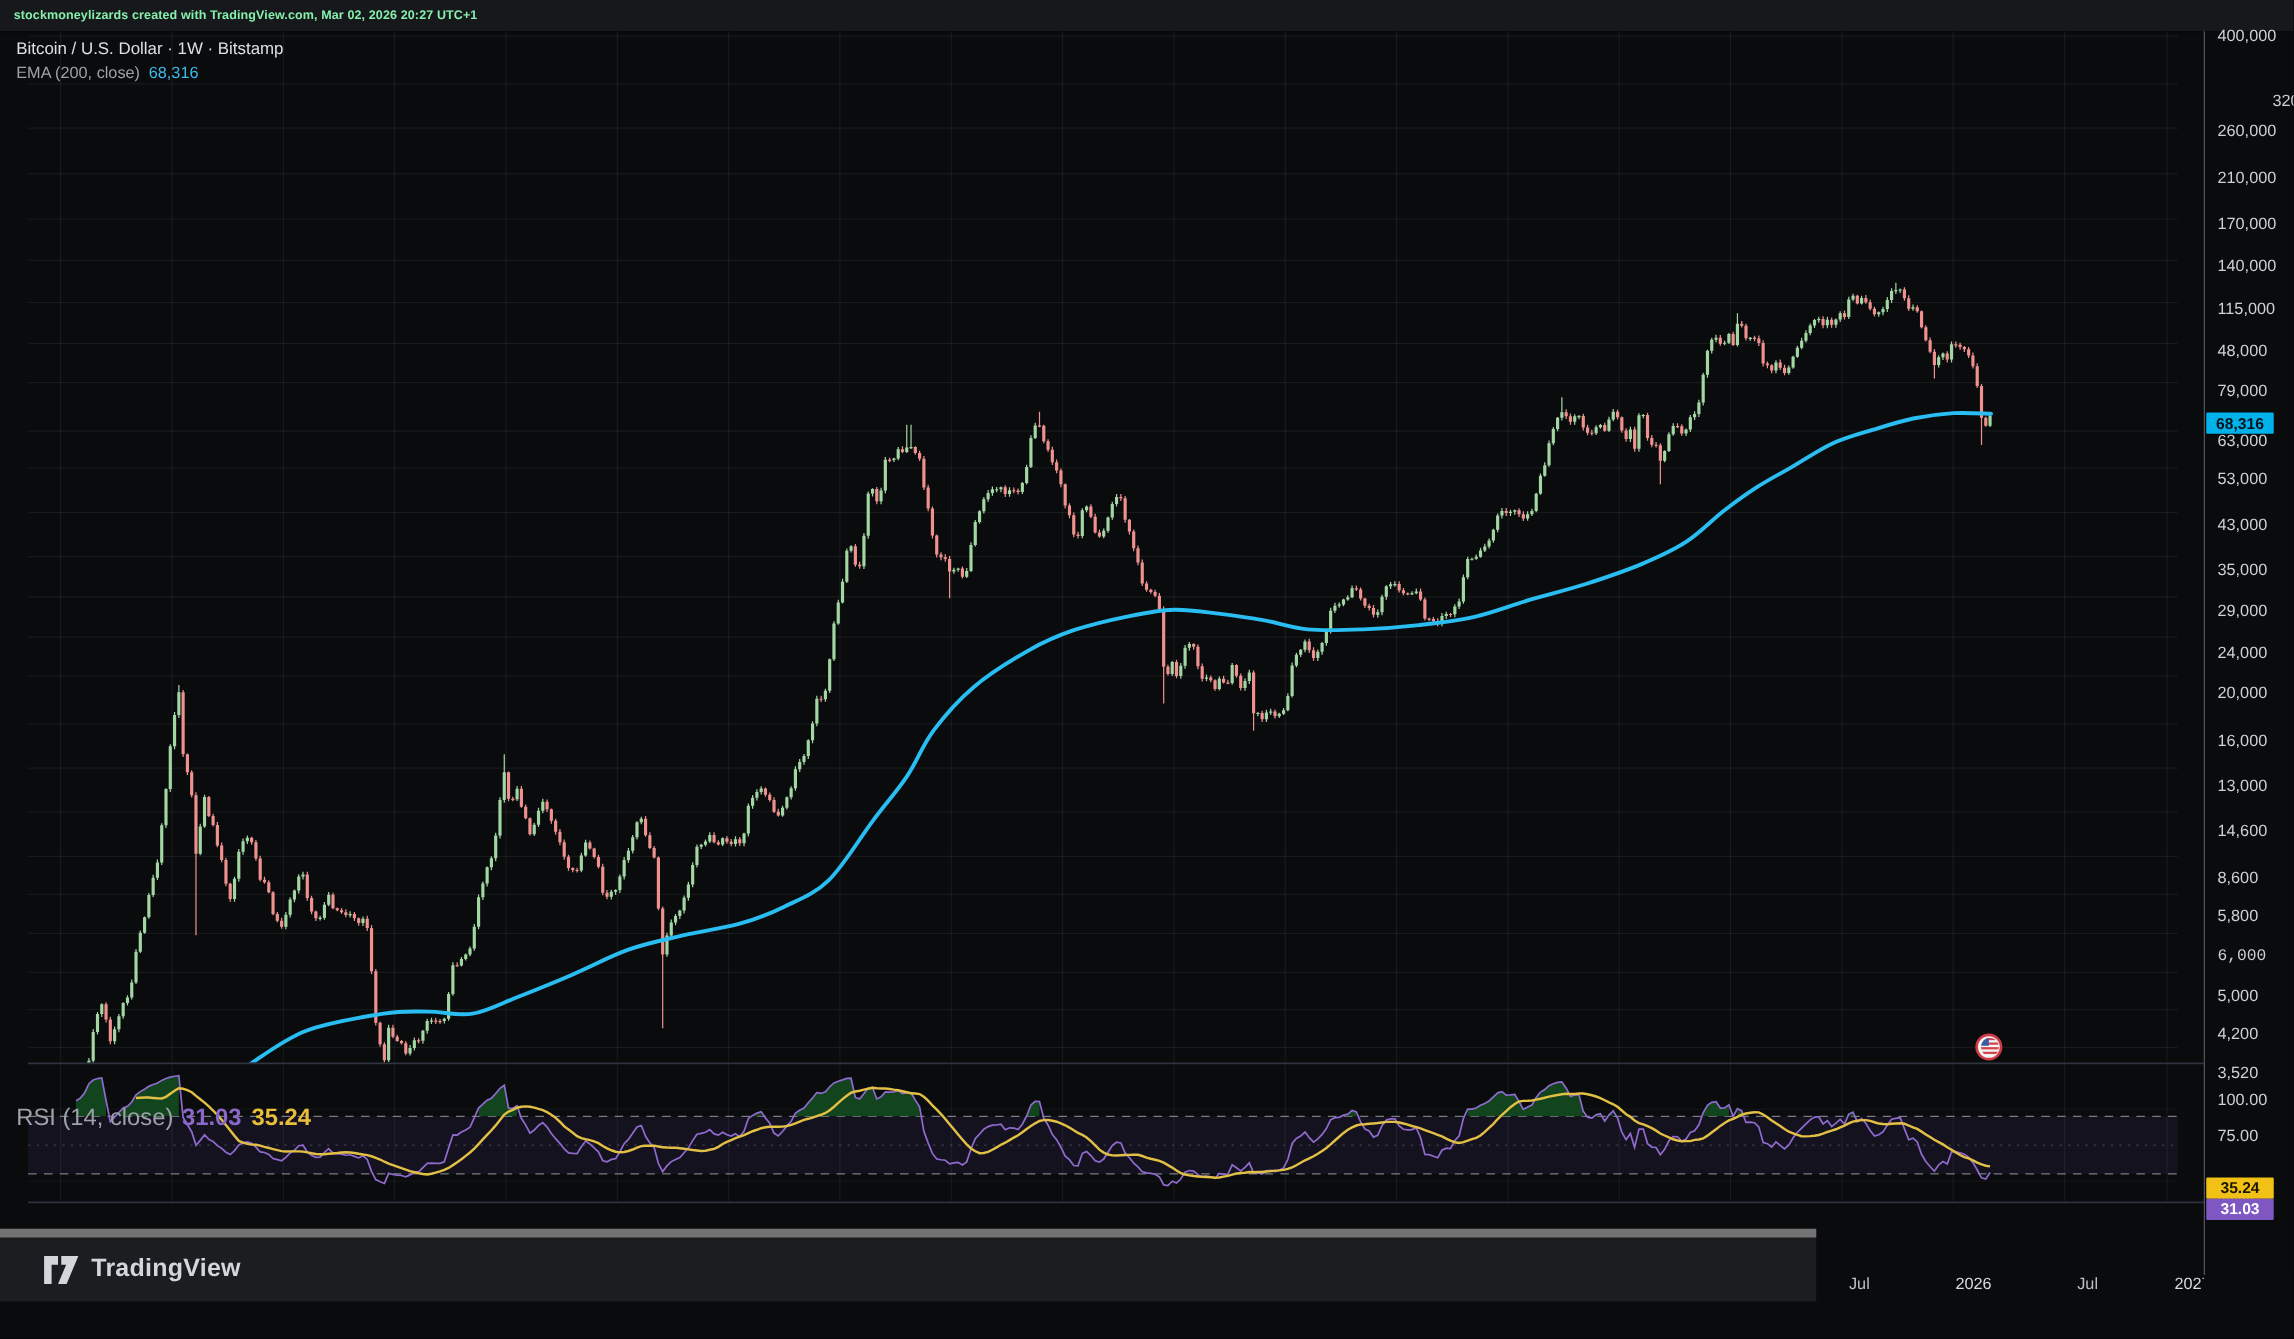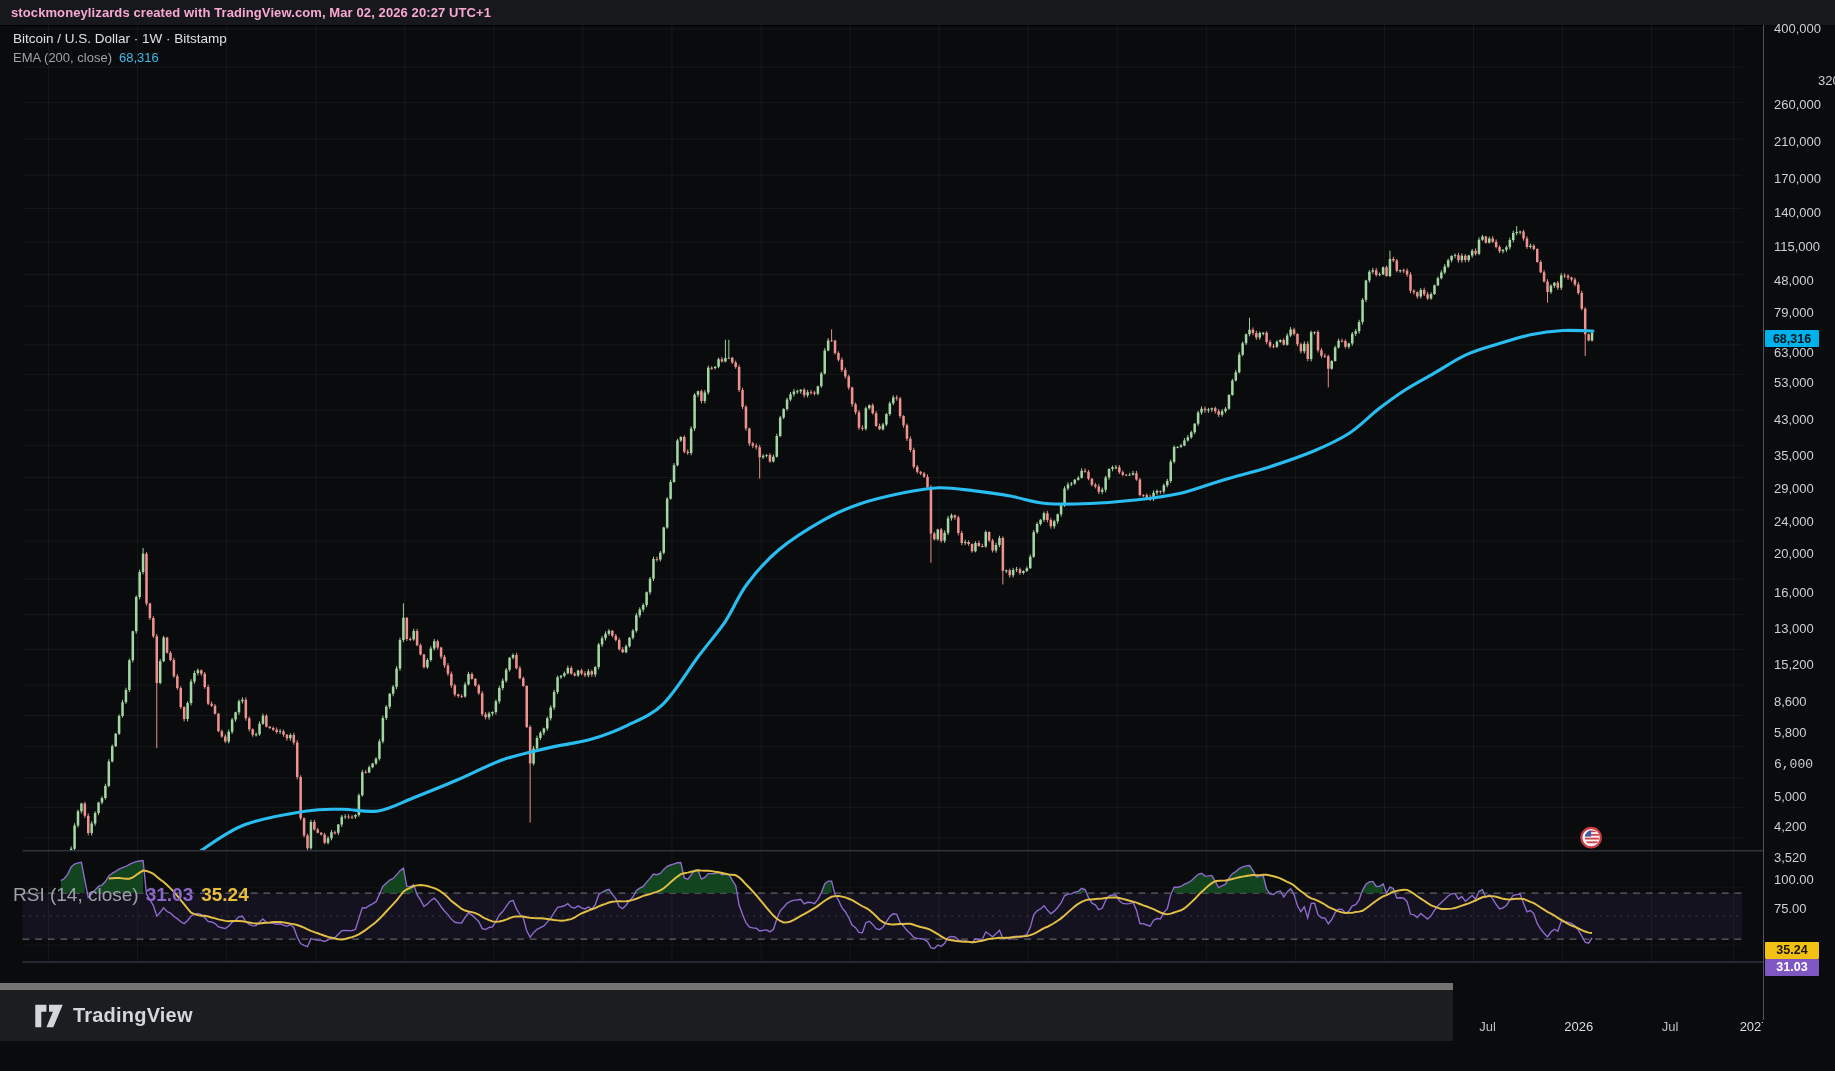--- a/index.html
+++ b/index.html
@@ -1,20 +1,20 @@
 <!DOCTYPE html>
 <html><head>
 <meta charset="utf-8">
 <style>
   html,body{margin:0;padding:0;background:#000;}
   #app{position:relative;width:1835px;height:1071px;background:#0a0b0d;overflow:hidden;
        font-family:"Liberation Sans",sans-serif;-webkit-font-smoothing:antialiased;}
   .topbar{position:absolute;left:0;top:0;width:1835px;height:25px;background:#17181b;
           border-bottom:1px solid #000;display:flex;align-items:center;}
-  .topbar span{color:#f9a8d4;font-size:13px;font-weight:700;margin-left:11px;letter-spacing:.1px;}
+  .topbar span{color:#86efac;font-size:10px;font-weight:700;margin-left:11px;letter-spacing:.1px;}
   #chart-svg{position:absolute;left:0;top:25px;}
   .legend{position:absolute;left:13px;top:31px;z-index:5;}
   .legend .l1{color:#dde0e3;font-size:13.5px;font-weight:500;}
   .legend .l2{margin-top:4px;font-size:13px;color:#9da1a8;}
   .legend .l2 .val{color:#3eb9ea;margin-left:7px;}
   .rsi-legend{position:absolute;left:13px;top:884px;z-index:5;font-size:19px;color:#9da1a8;}
   .rsi-legend .vr{color:#8a68c9;margin-left:7px;font-weight:600;}
   .rsi-legend .vm{color:#e8be3a;margin-left:8px;font-weight:700;}
   .axis-col{position:absolute;left:1763px;top:25px;width:72px;height:995px;background:#0a0b0d;
             border-left:1px solid #50535b;z-index:4;}
@@ -158,21 +158,21 @@
       <div class="tick" style="top: 280.234px;">79,000</div>
       <div class="tick" style="top: 319.884px;">63,000</div>
       <div class="tick" style="top: 350.166px;">53,000</div>
       <div class="tick" style="top: 386.799px;">43,000</div>
       <div class="tick" style="top: 422.864px;">35,000</div>
       <div class="tick" style="top: 455.811px;">29,000</div>
       <div class="tick" style="top: 488.966px;">24,000</div>
       <div class="tick" style="top: 520.909px;">20,000</div>
       <div class="tick" style="top: 560.004px;">16,000</div>
       <div class="tick" style="top: 596.382px;">13,000</div>
-      <div class="tick" style="top: 632.14px;">15,200</div>
+      <div class="tick" style="top: 632.14px;">14,600</div>
       <div class="tick" style="top: 668.773px;">8,600</div>
       <div class="tick" style="top: 699.902px;">5,800</div>
       <div class="tick" style="top: 731.845px; font-family: Liberation Mono, monospace;">6,000</div>
       <div class="tick" style="top: 763.788px;">5,000</div>
       <div class="tick" style="top: 794.334px;">4,200</div>
       <div class="tick" style="top: 825.279px;">3,520</div>
       <div class="tick" style="top: 846.5px;">100.00</div>
       <div class="tick" style="top: 876px;">75.00</div>
       <div class="tick" style="top: 923px; font-family: Liberation Serif, serif;">50.00</div>
       <div class="tick" style="top: 935px;">25.00</div>

